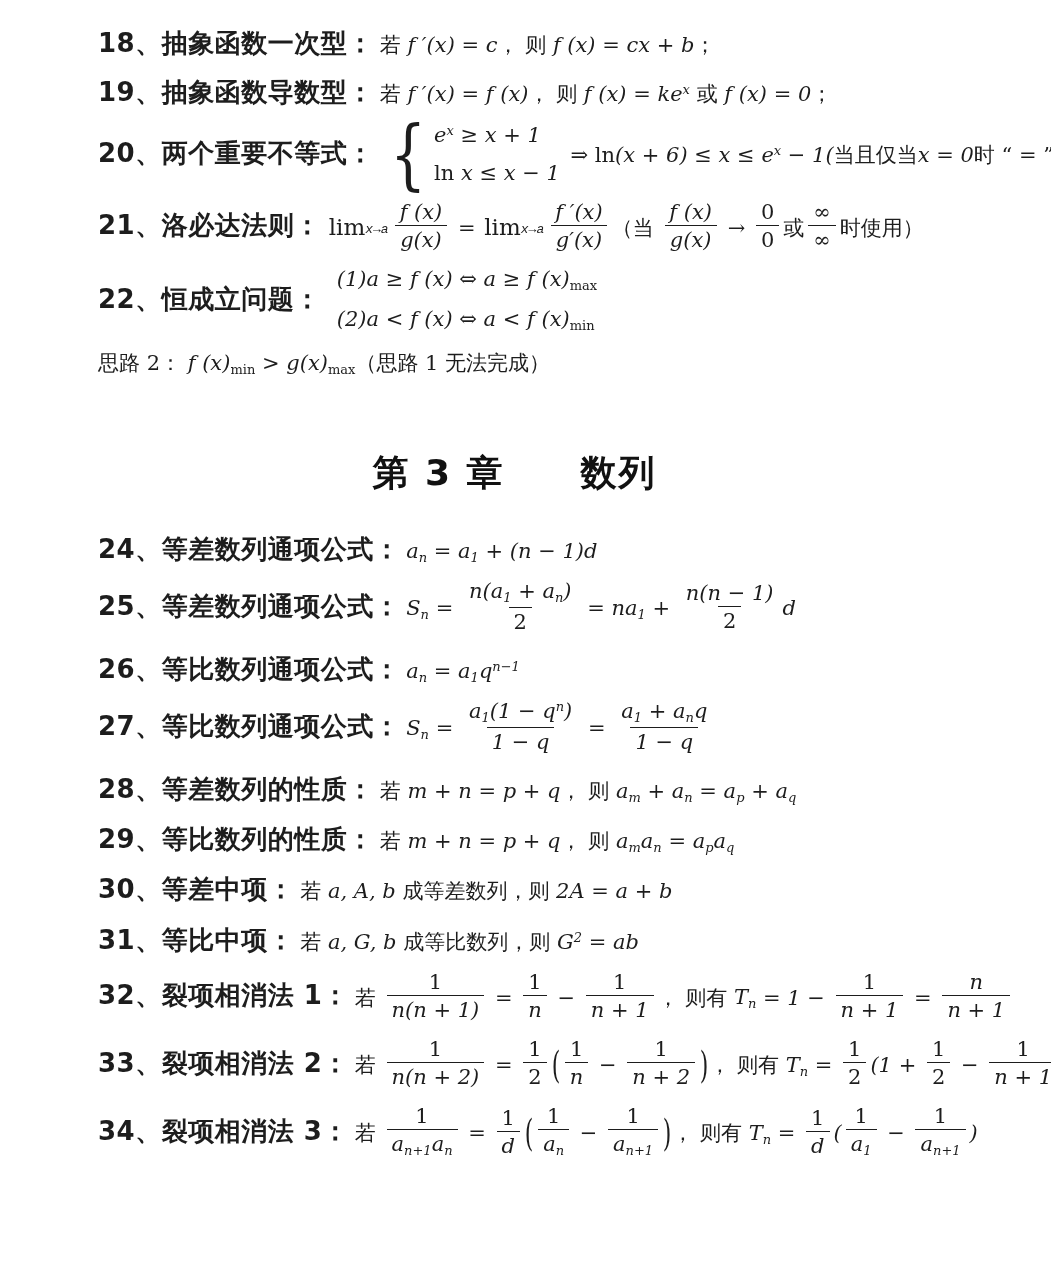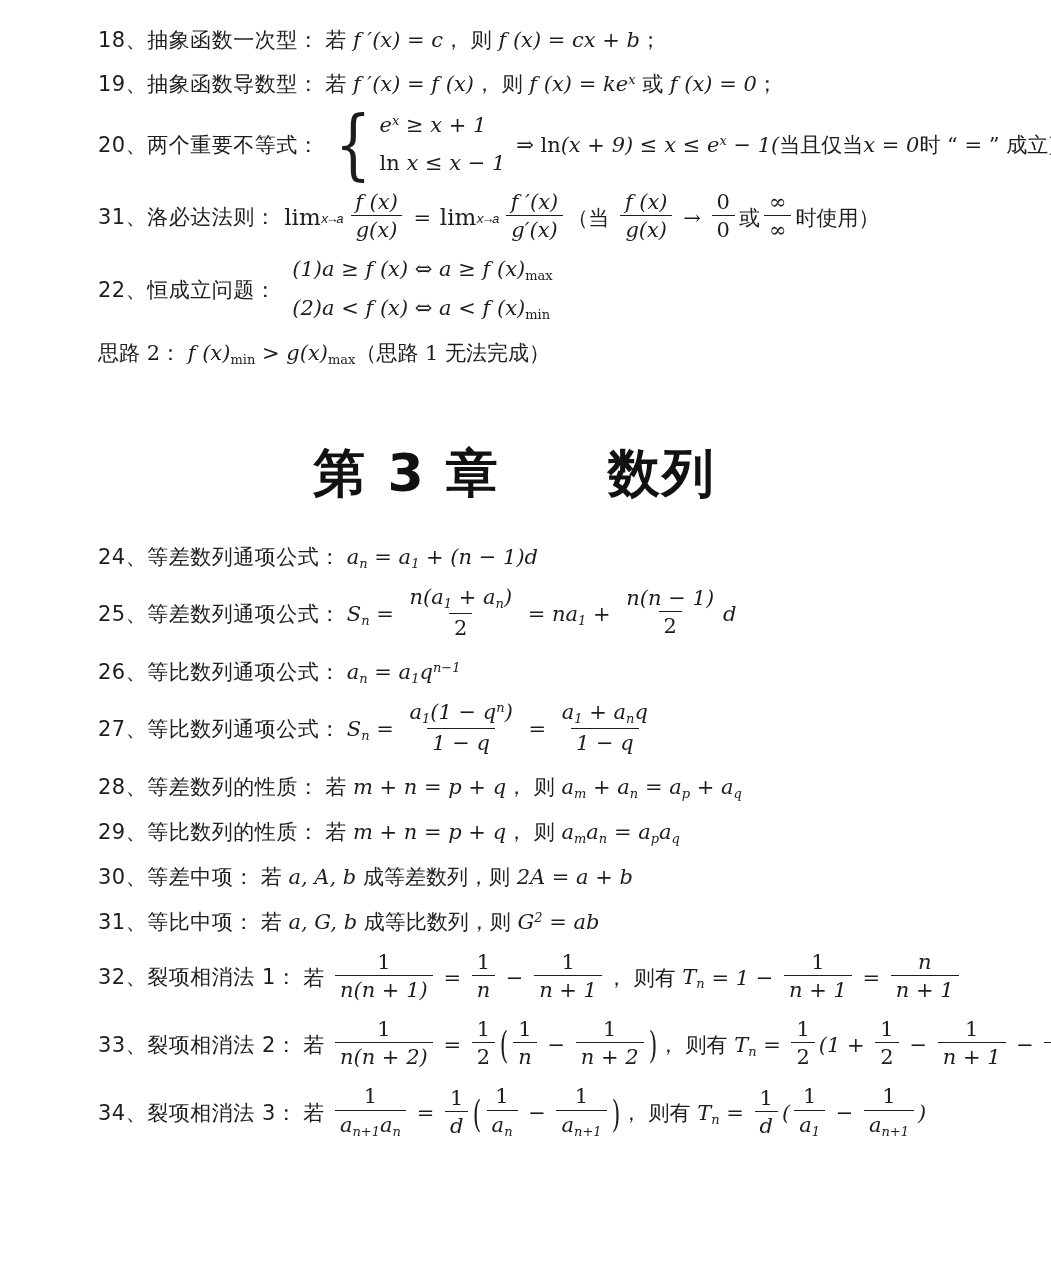--- a/index.html
+++ b/index.html
@@ -18,21 +18,21 @@
     padding: 26px 30px 10px 98px;
     font-size: 21px;
   }
   .fline { margin-bottom: 14px; }
   .sec2 .fline { margin-bottom: 15px; margin-top: 13px; }
   .frow { white-space: nowrap; line-height: 1.35; min-height: 30px; }
   .fline[data-line="23"] .frow:nth-child(2) { padding-left: 268px; margin-top: 10px; }
 
   .seg-b {
     font-family: "DejaVu Sans", "Liberation Sans", sans-serif;
-    font-weight: 400; font-size: 21px; letter-spacing: 0.5px;
+    font-weight: 700; font-size: 26px; letter-spacing: 0.5px;
     padding-right: 6px;
   }
   .seg-c { font-family: "DejaVu Serif", "Liberation Serif", serif; font-style: normal; }
   .seg-m { font-family: "DejaVu Serif", "Liberation Serif", serif; font-style: italic; }
   .seg-r { font-family: "DejaVu Serif", "Liberation Serif", serif; font-style: normal; }
 
   .vsub { font-size: 0.62em; font-style: italic; vertical-align: -0.3em; }
   .vsup { font-size: 0.62em; font-style: italic; vertical-align: 0.55em; }
   .rm   { font-style: normal; }
 
@@ -59,21 +59,21 @@
   .stack { margin-left: 10px; transform: translateY(-2px); }
   .cases-row, .stack-row { white-space: nowrap; line-height: 1.2; }
 
   .bigp {
     display: inline-block; font-style: normal; vertical-align: middle;
     transform: scaleY(1.8) scaleX(1.05); padding: 0 1px; transform-origin: center;
   }
 
   .chapter {
     font-family: "DejaVu Sans", "Liberation Sans", sans-serif;
-    font-weight: 700; font-size: 52px; letter-spacing: 2px;
+    font-weight: 700; font-size: 36px; letter-spacing: 2px;
     text-align: center; color: #111;
     margin: 70px 90px 34px 0;
   }
 </style>
 </head>
 <body>
 
 <div class="page">
   <section class="sec sec1">
       <div class="fline" data-line="18">
@@ -82,24 +82,24 @@
       <div class="fline" data-line="19">
         <div class="frow"><span class="seg-b">19、抽象函数导数型：</span><span class="seg-c">若 </span><span class="seg-m">f ′(x) = f (x)</span><span class="seg-c">， 则 </span><span class="seg-m">f (x) = k</span><span class="supwrap"><span class="seg-m">e</span><span class="vsup">x</span></span><span class="seg-c"> 或 </span><span class="seg-m">f (x) = 0</span><span class="seg-c">；</span></div>
       </div>
       <div class="fline" data-line="20">
         <div class="frow"><span class="seg-b">20、两个重要不等式：</span><span class="cases">
             <span class="brace">{</span>
             <span class="cases-col">
               <span class="cases-row"><span class="supwrap"><span class="seg-m">e</span><span class="vsup">x</span></span><span class="seg-m"> ≥ x + 1</span></span>
               <span class="cases-row"><span class="seg-r">ln </span><span class="seg-m">x ≤ x − 1</span></span>
             </span>
-          </span><span class="seg-r"> ⇒ ln</span><span class="seg-m">(x + 9) ≤ x ≤ </span><span class="supwrap"><span class="seg-m">e</span><span class="vsup">x</span></span><span class="seg-m"> − 1(</span><span class="seg-c">当且仅当</span><span class="seg-m">x = 0</span><span class="seg-c">时 “ = ” 成立)</span></div>
+          </span><span class="seg-r"> ⇒ ln</span><span class="seg-m">(x + 6) ≤ x ≤ </span><span class="supwrap"><span class="seg-m">e</span><span class="vsup">x</span></span><span class="seg-m"> − 1(</span><span class="seg-c">当且仅当</span><span class="seg-m">x = 0</span><span class="seg-c">时 “ = ” 成立)</span></div>
       </div>
       <div class="fline" data-line="21">
-        <div class="frow"><span class="seg-b">31、洛必达法则：</span><span class="lim">
+        <div class="frow"><span class="seg-b">21、洛必达法则：</span><span class="lim">
             <span class="lim-top">lim</span>
             <span class="lim-under">x→a</span>
           </span><span class="frac">
             <span class="fnum"><span class="seg-m">f (x)</span></span>
             <span class="fden"><span class="seg-m">g(x)</span></span>
           </span><span class="seg-m"> = </span><span class="lim">
             <span class="lim-top">lim</span>
             <span class="lim-under">x→a</span>
           </span><span class="frac">
             <span class="fnum"><span class="seg-m">f ′(x)</span></span>

